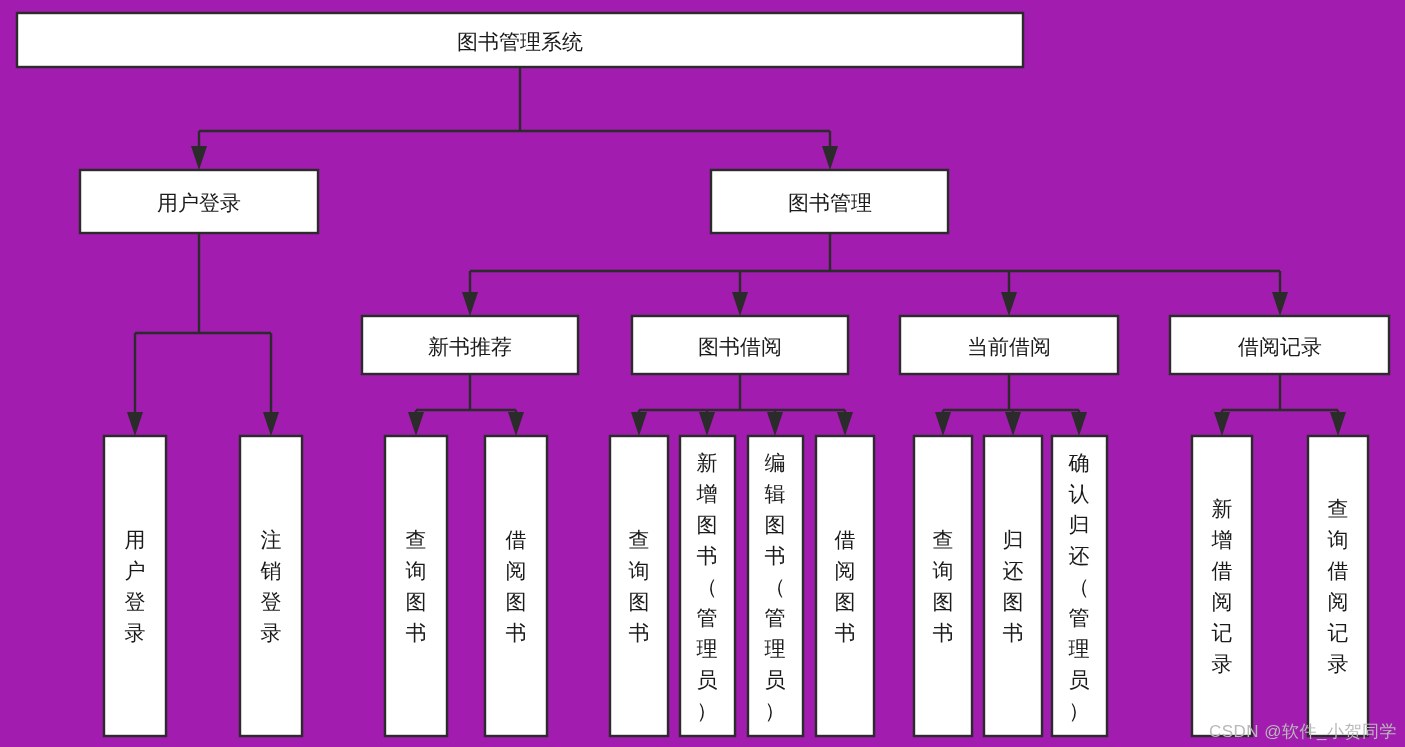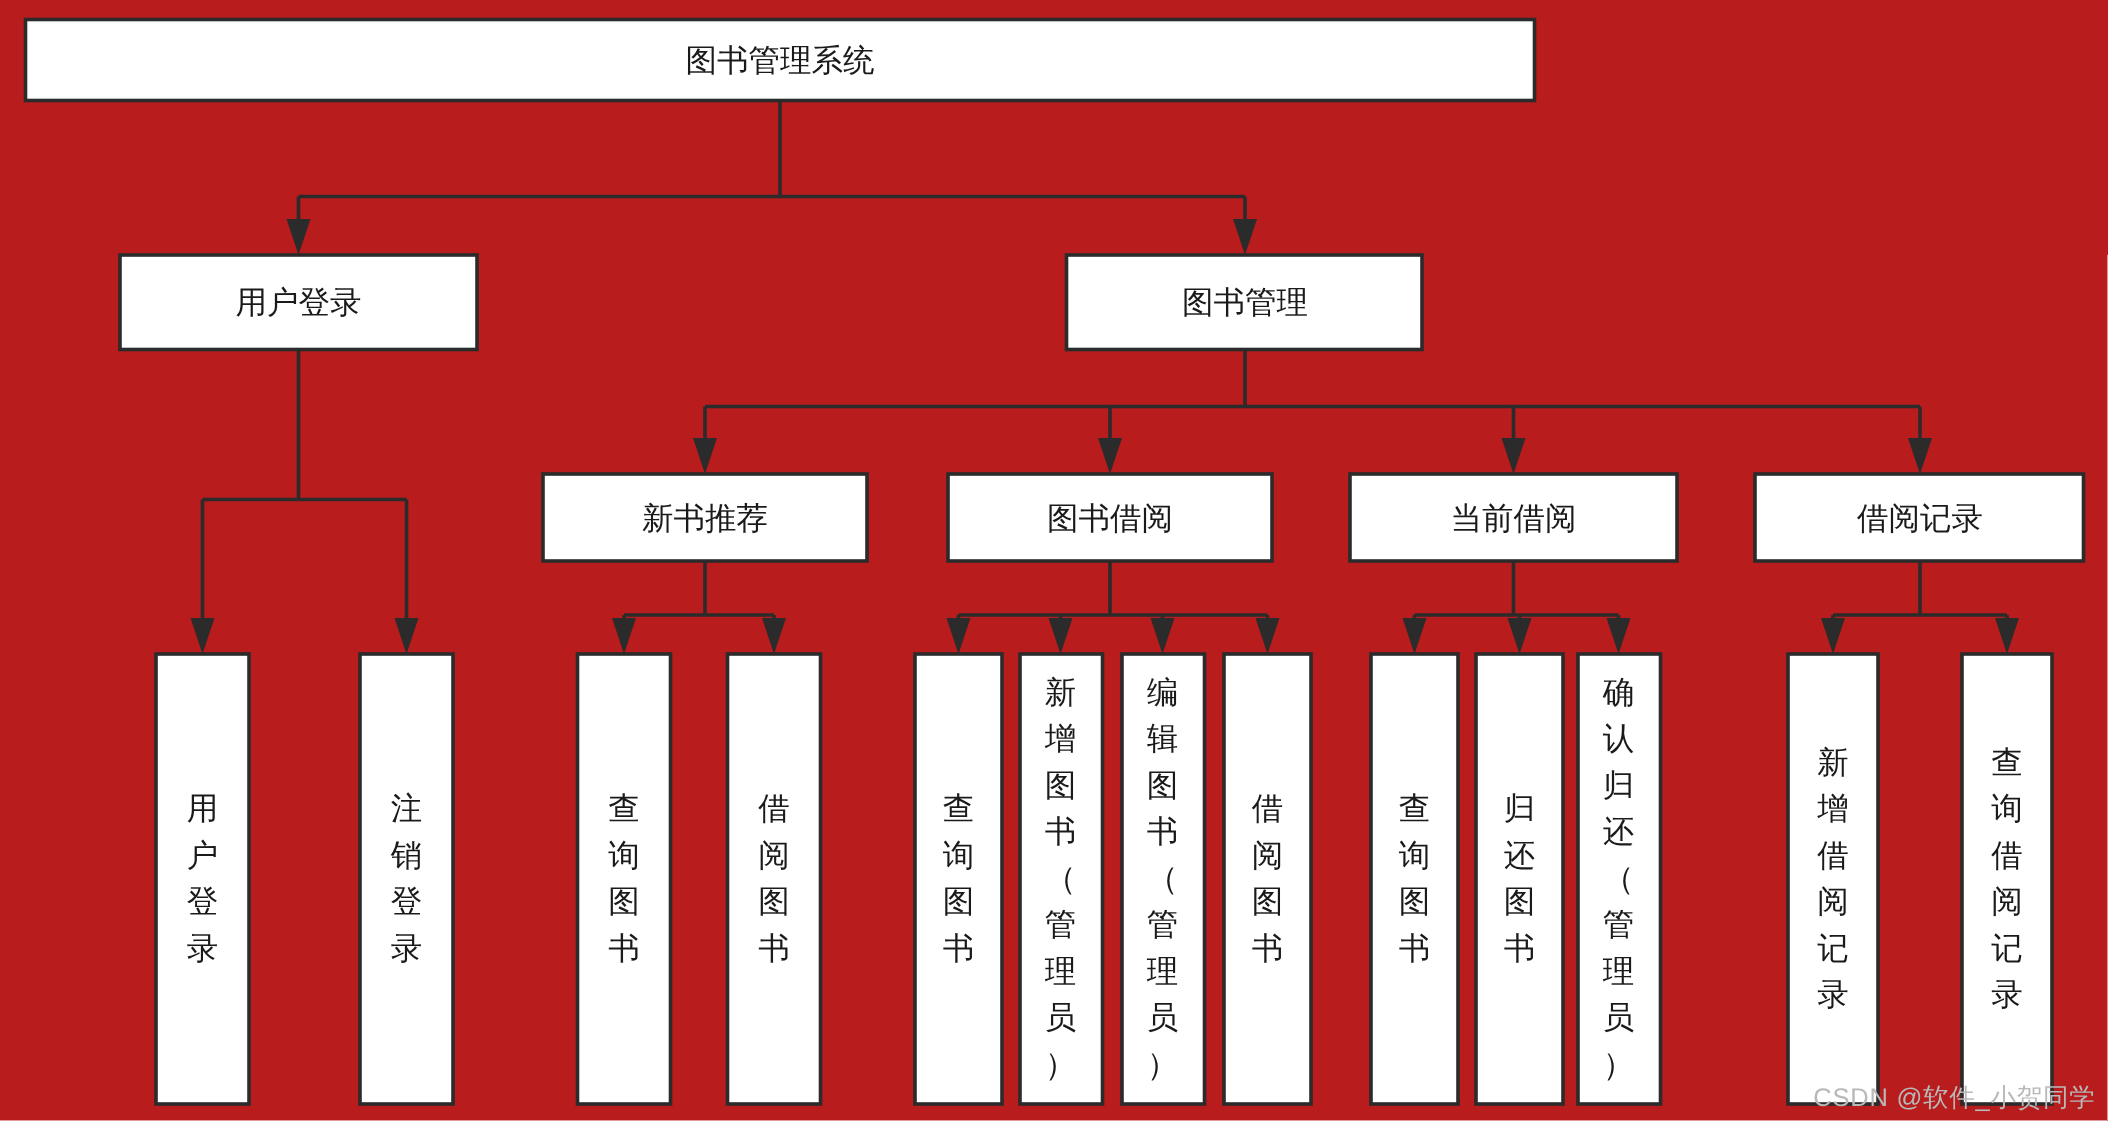--- a/index.html
+++ b/index.html
@@ -7,21 +7,21 @@
     padding: 0;
     background: #ffffff;
   }
   body {
     font-family: "Liberation Sans", "DejaVu Sans", sans-serif;
   }
   #stage {
     position: relative;
     width: 1405px;
     height: 747px;
-    background: #b91c1c;
+    background: #a21caf;
     overflow: hidden;
   }
   #diagram-svg {
     position: absolute;
     left: 0;
     top: 0;
     width: 1405px;
     height: 747px;
   }
   .node-box {

